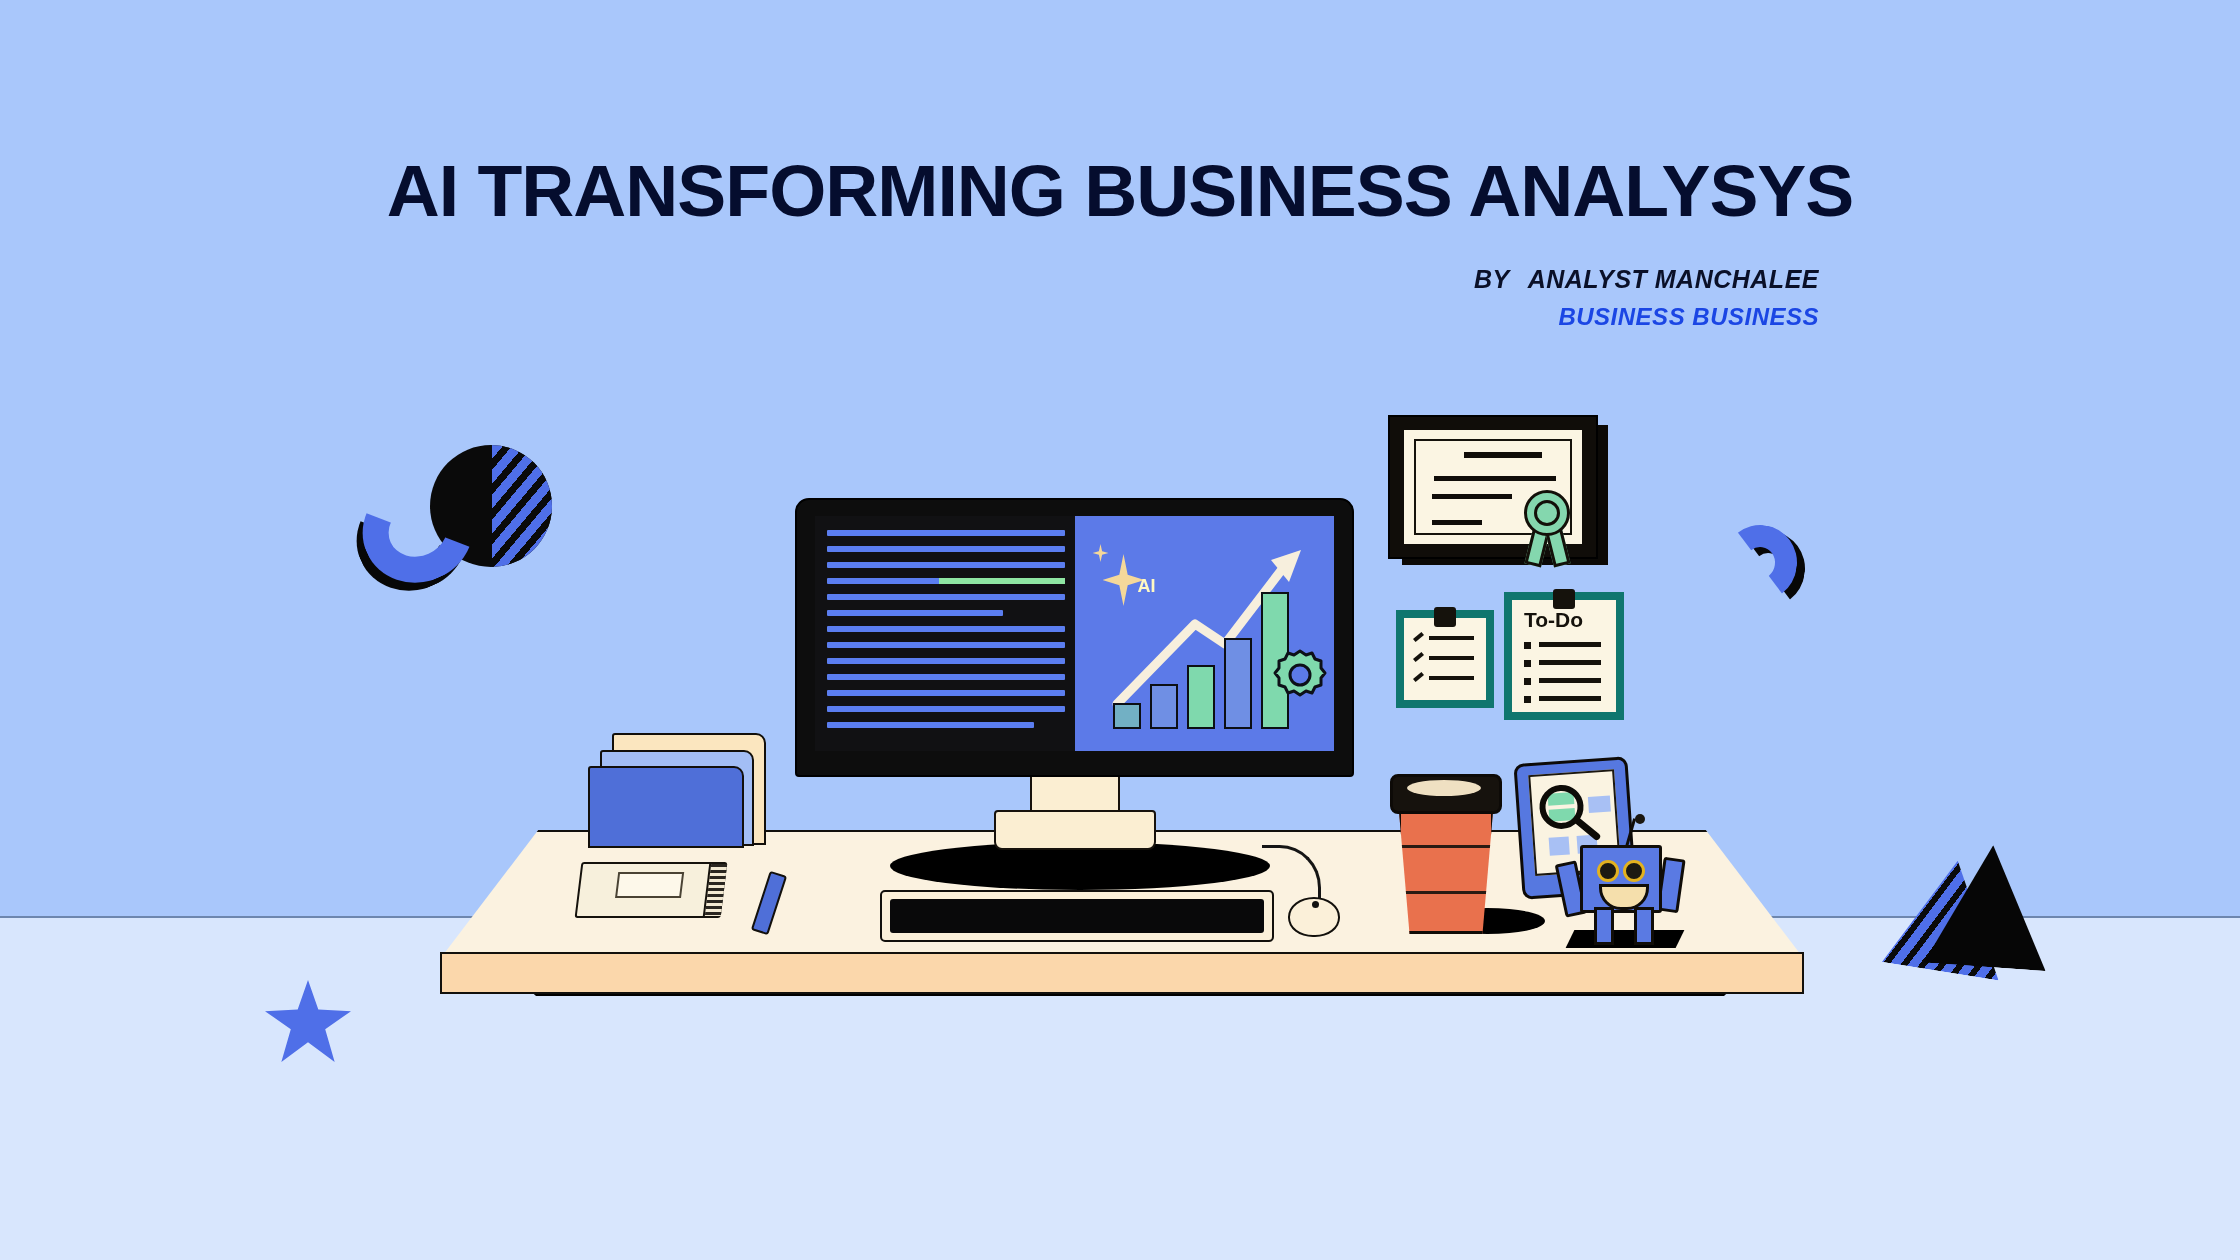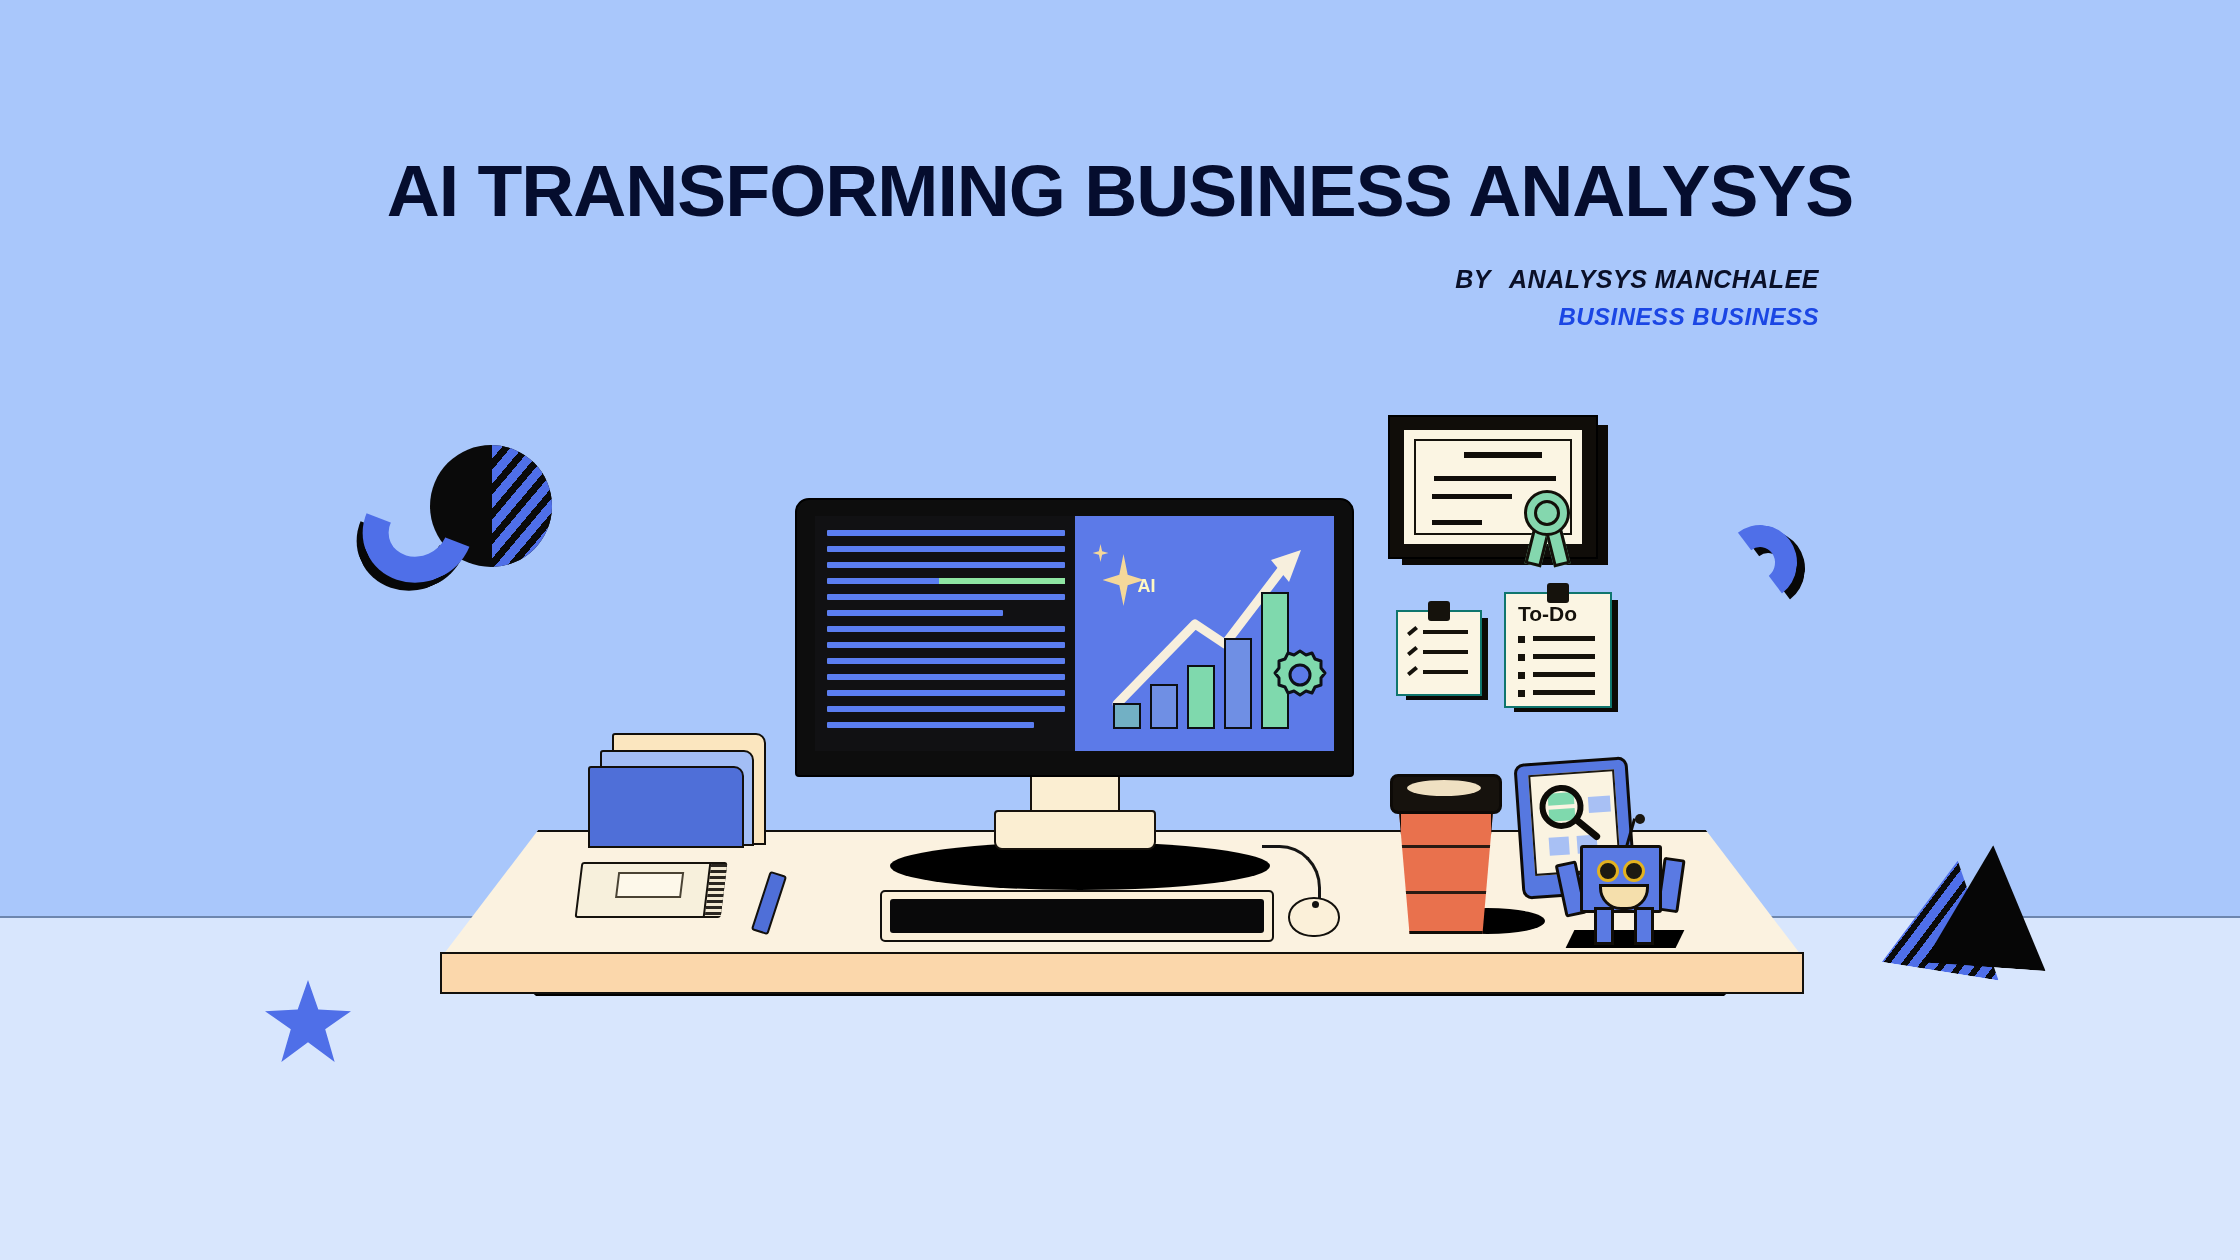--- a/index.html
+++ b/index.html
@@ -284,21 +284,21 @@
     position:absolute; left:7px; top:7px; width:20px; height:20px;
     border:3px solid #131009; border-radius:50%;
   }
   .ribbon {
     position:absolute; width:11px; height:34px; background:#84d7ae;
     border:3px solid #131009;
   }
   
   .note-shadow { position:absolute; background:#0b0906; }
   .note {
-    position:absolute; background:#fbf5e3; border:2px solid #0f766e;
+    position:absolute; background:#fbf5e3; border:8px solid #0f766e;
   }
   .note-clip {
     position:absolute; top:-11px; left:50%; margin-left:-11px;
     width:22px; height:20px; background:#15120c; border-radius:3px;
   }
   .note-line { position:absolute; height:5px; background:#15120c; }
   .note-bullet { position:absolute; width:7px; height:7px; background:#15120c; }
   .todo-title {
     position:absolute; left:12px; top:8px;
     font-size:21px; font-weight:bold; color:#15120c;
@@ -371,21 +371,21 @@
 </head>
 <body>
 
 <div class="slide">
 
   <div class="wall"></div>
   <div class="floor"></div>
 
   <div class="title">AI TRANSFORMING BUSINESS ANALYSYS</div>
   <div class="byline">
-    <span class="by-label">BY</span><span>ANALYSYS MANCHALEE</span>
+    <span class="by-label">BY</span><span>ANALYST MANCHALEE</span>
   </div>
   <div class="role">BUSINESS BUSINESS</div>
 
   <div class="deco-swoosh-sh"></div>
   <div class="deco-circle">
     <div class="deco-circle-stripes"></div>
   </div>
   <div class="deco-swoosh"></div>
 
   <div class="deco-arc-sh"></div>

